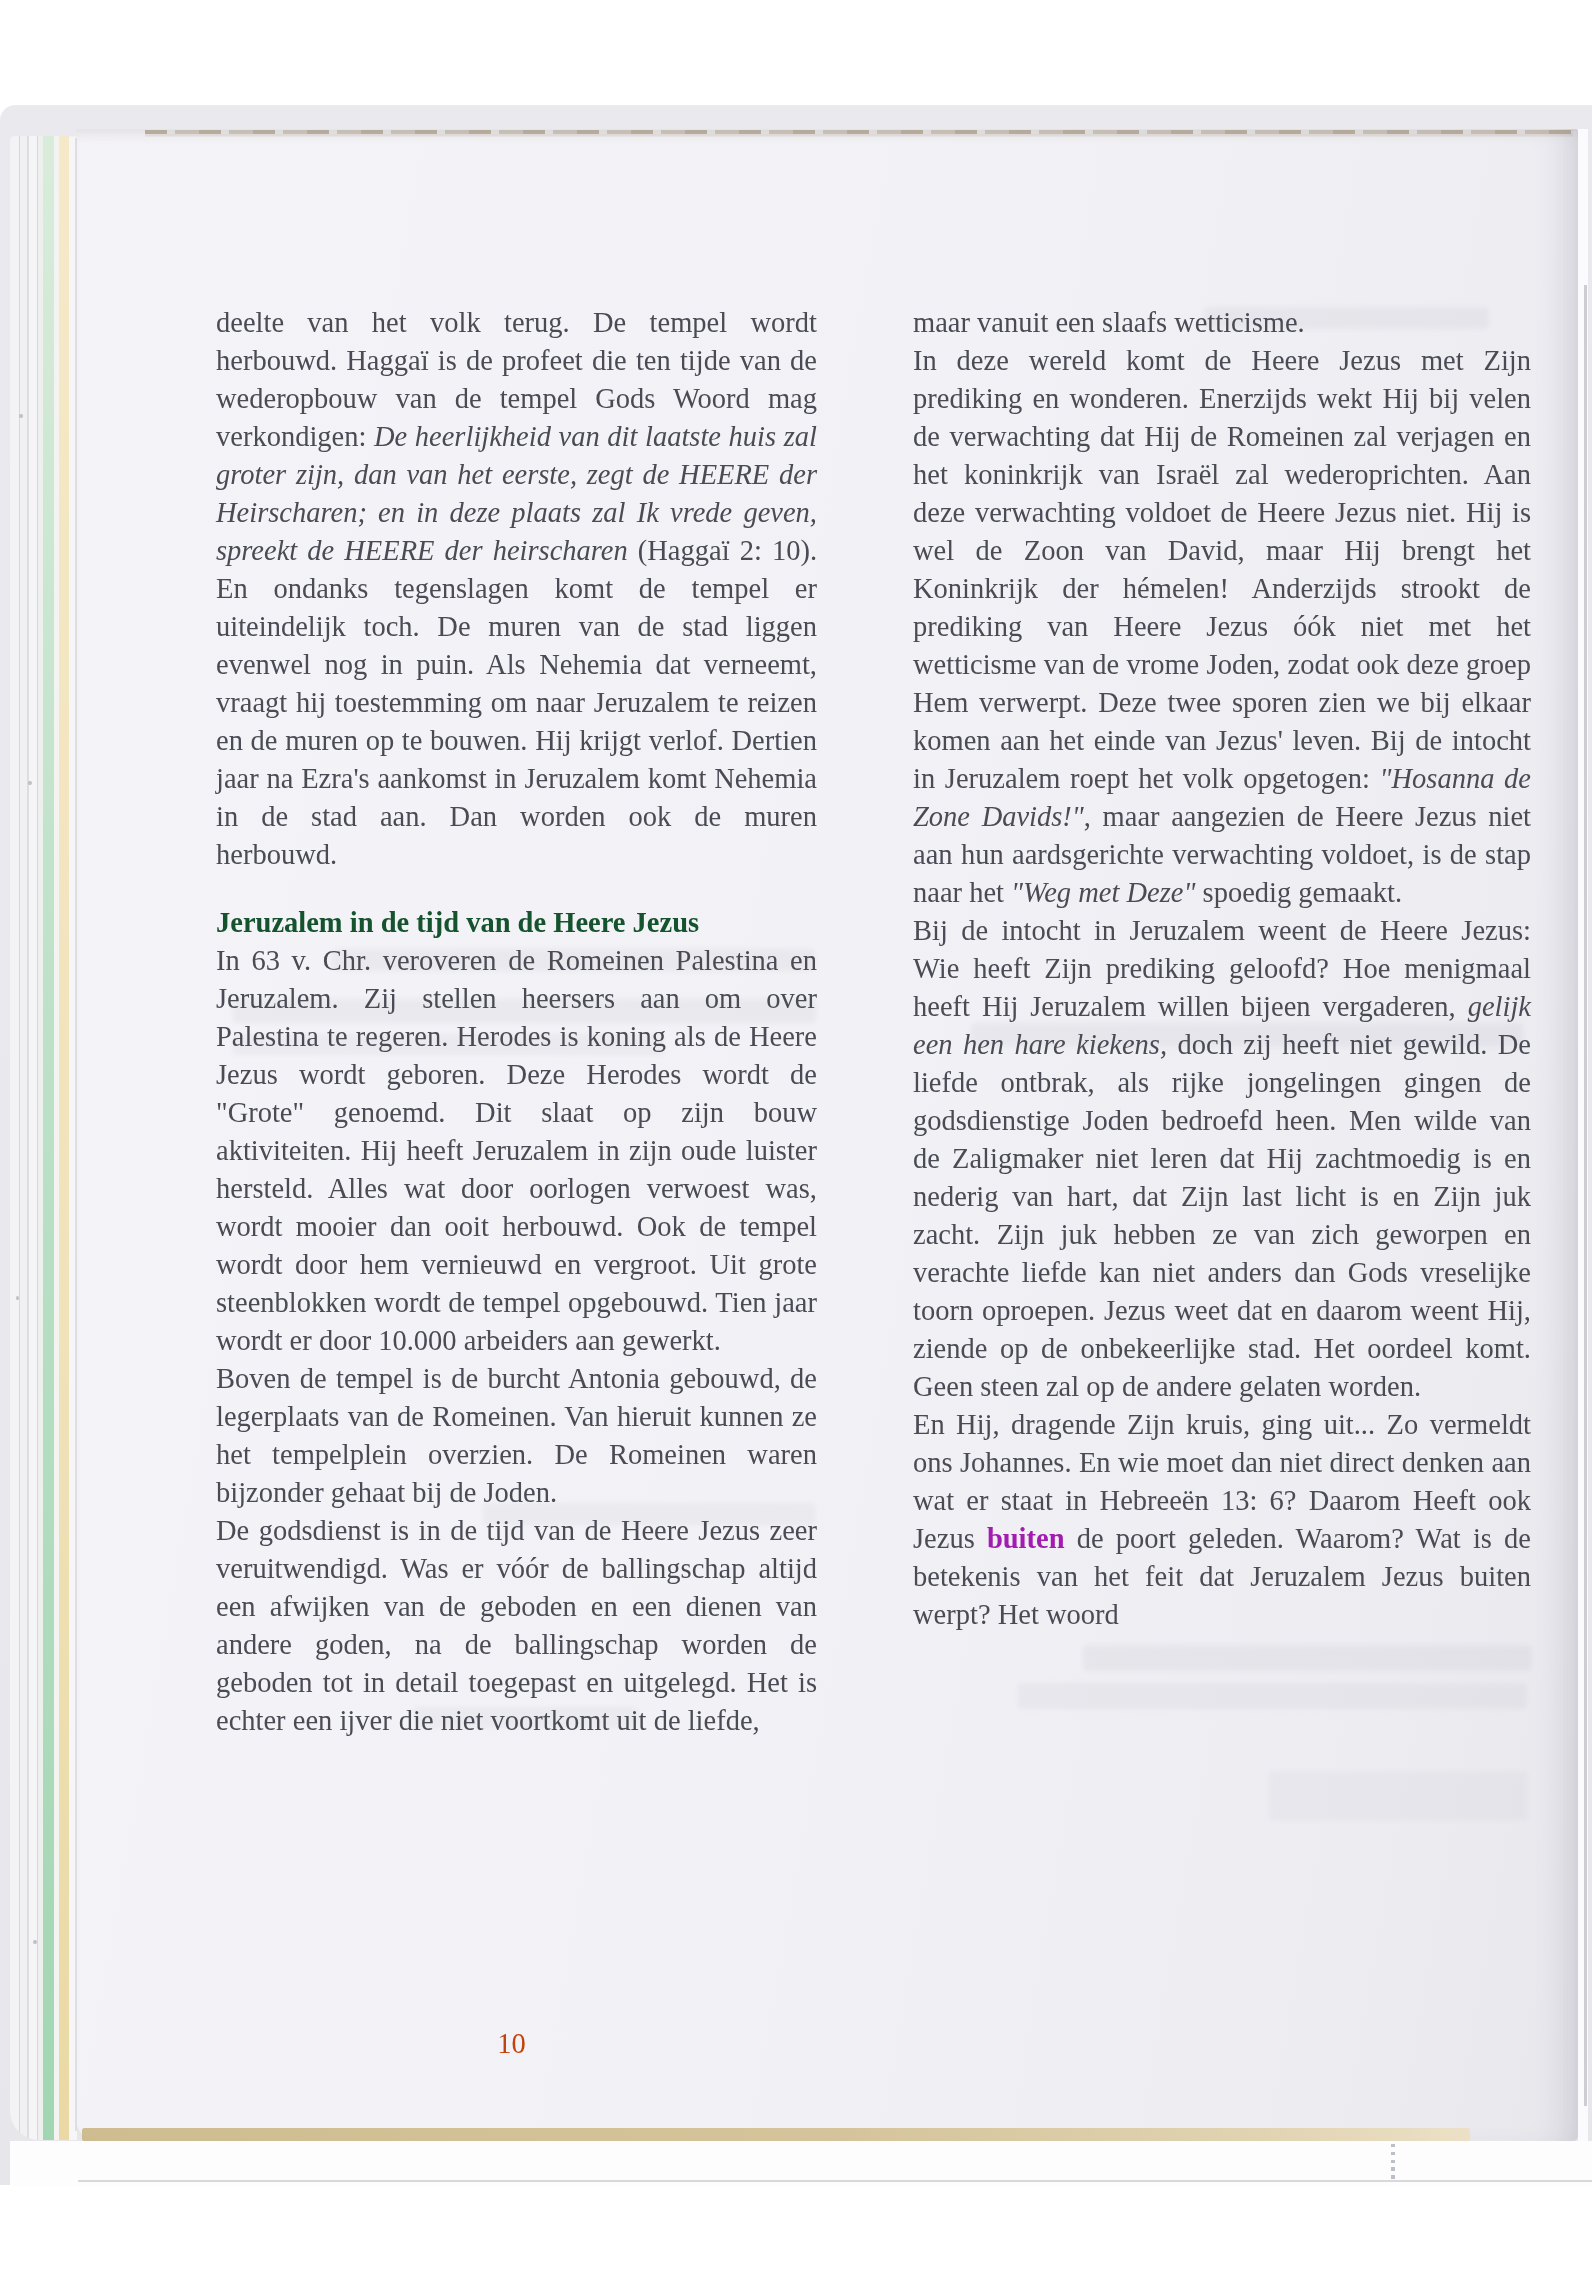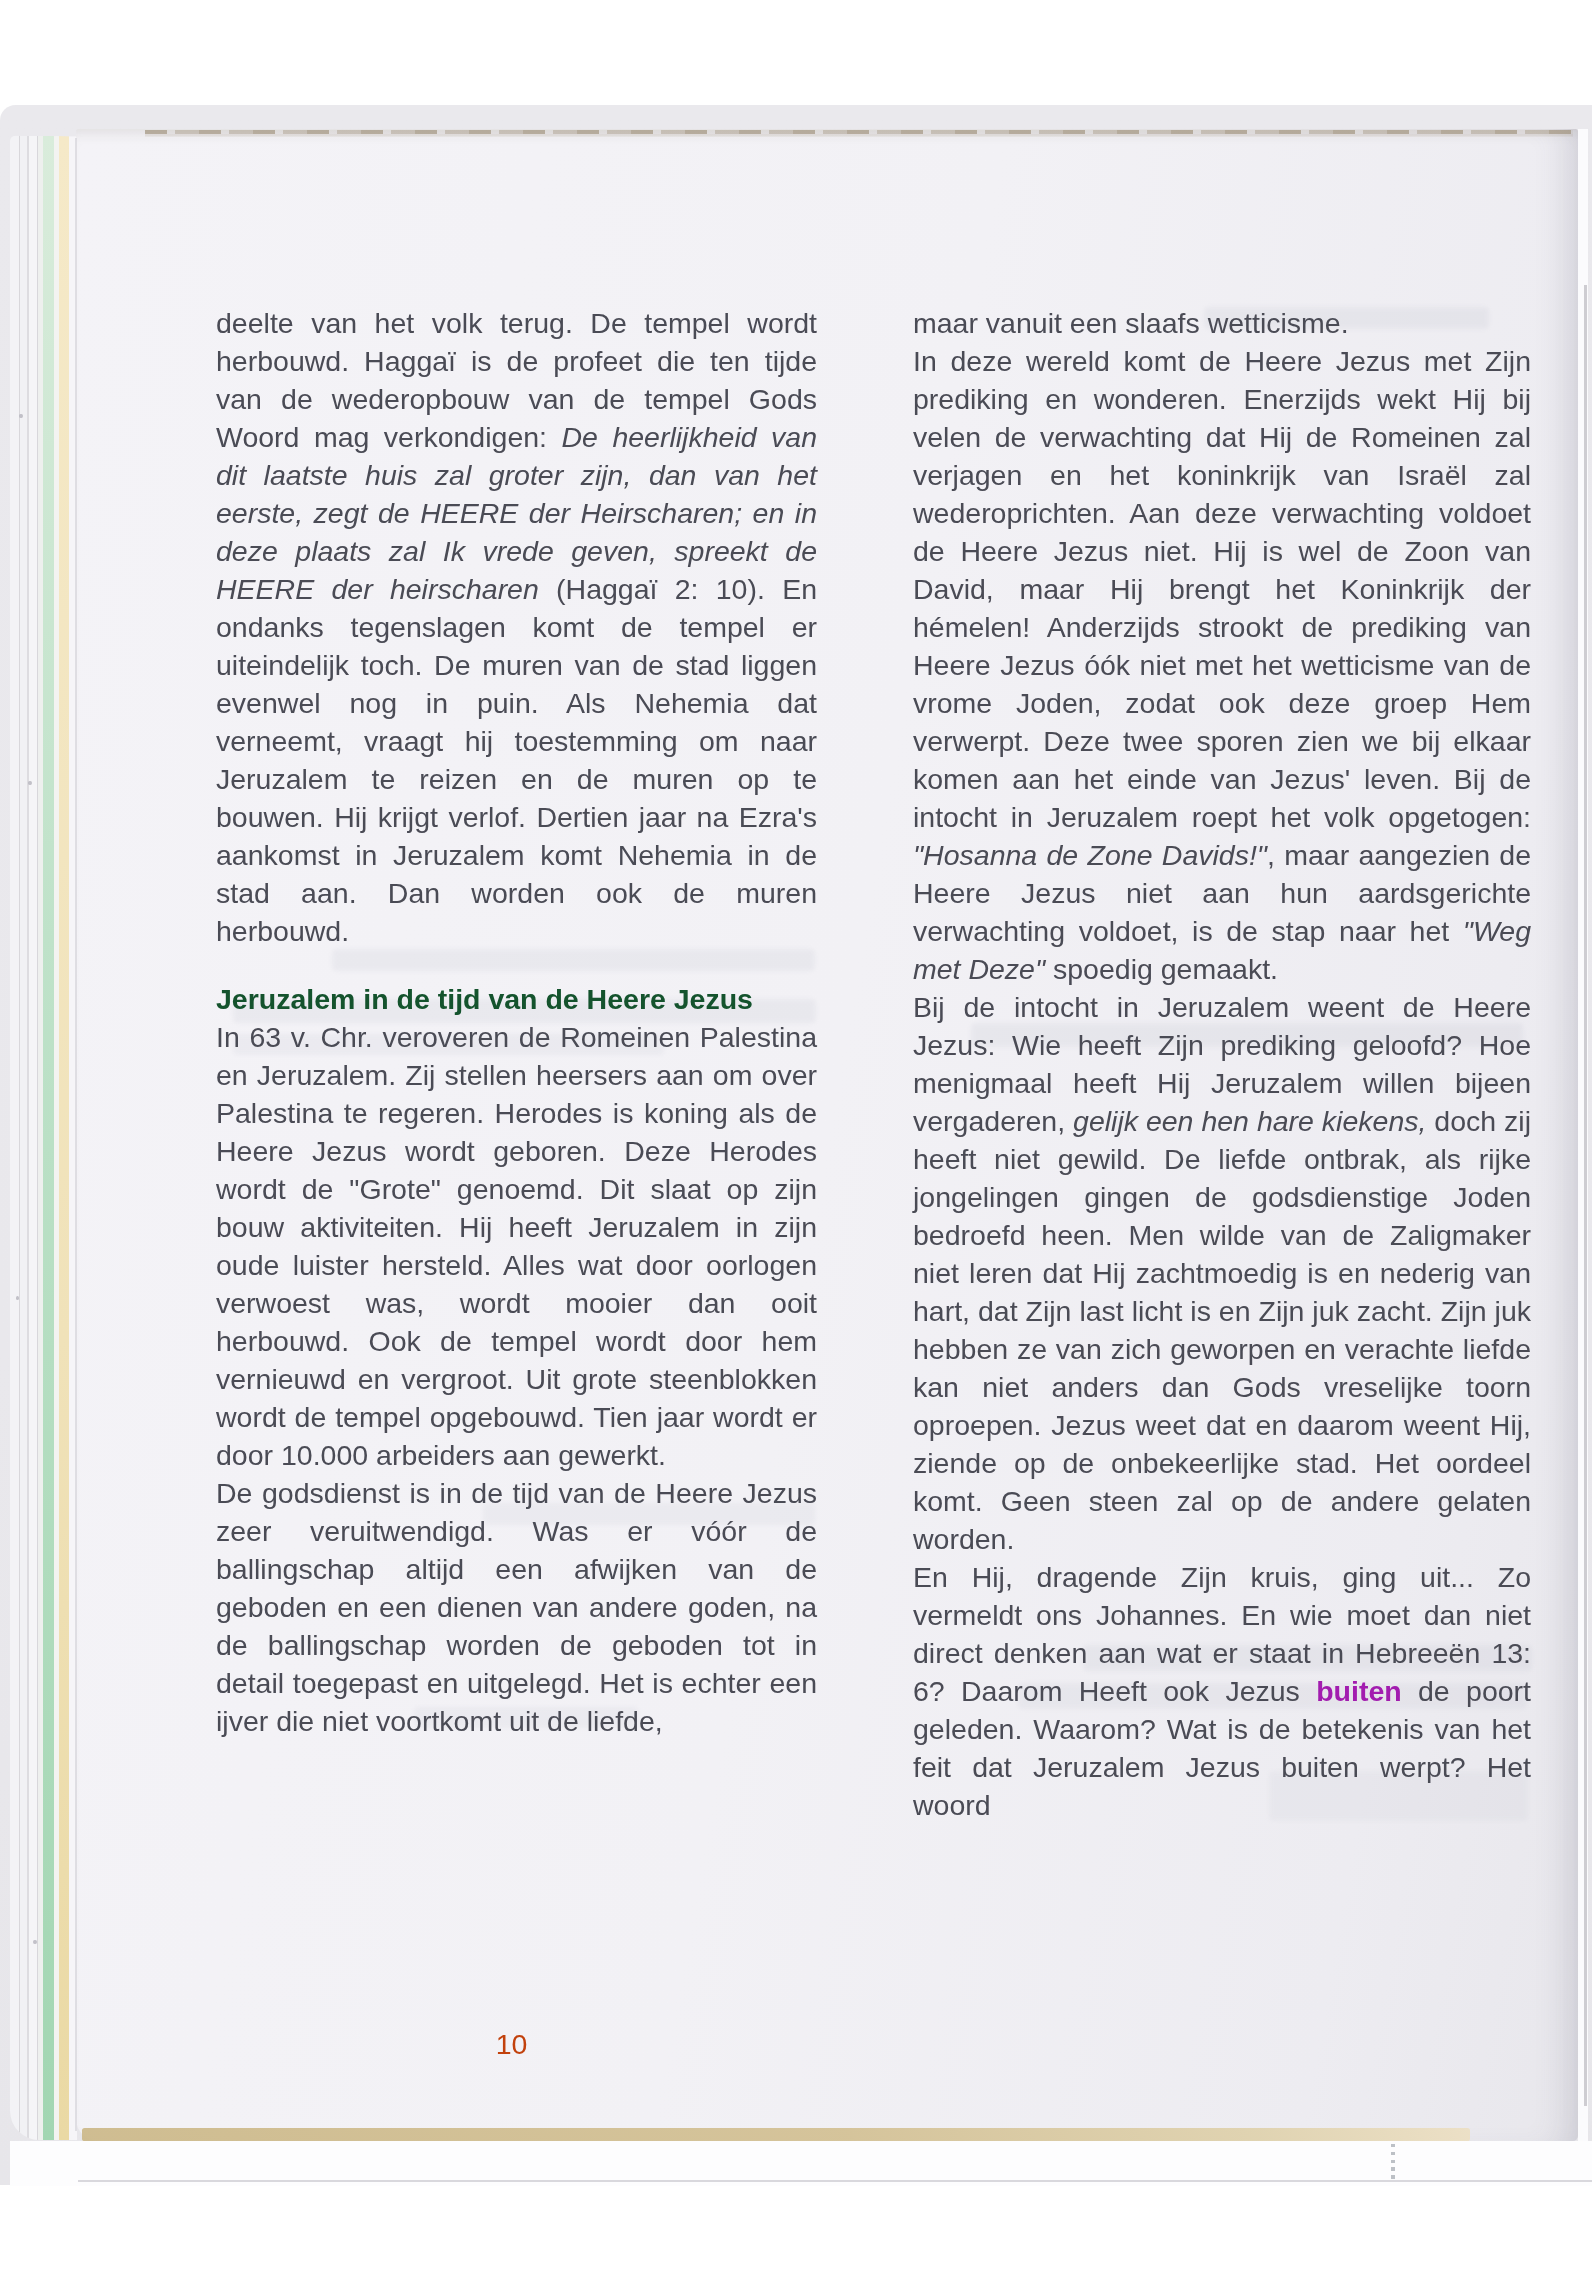--- a/index.html
+++ b/index.html
@@ -1,17 +1,17 @@
 <!DOCTYPE html>
 <html style="font-size:14px"><head>
 <meta charset="utf-8">
 <style>
   html,body{margin:0;padding:0;background:#ffffff;}
   .canvas{position:relative;width:1592px;height:2295px;overflow:hidden;
-          font-family:Liberation Sans, sans-serif;}
+          font-family:Liberation Serif, serif;}
 
   
   .scan-panel{position:absolute;left:0;top:105px;width:1592px;height:2080px;
               background:linear-gradient(180deg,#eae9ed 0%,#e9e8ec 60%,#e7e6ea 100%);
               border-radius:15.5px 0 0 0;}
 
   
   .page-stack{position:absolute;left:10.4px;top:136px;width:67px;height:2004px;
               display:flex;overflow:hidden;transform:skewY(.35deg);
               border-radius:5.2px 0 0 29px;}
@@ -115,20 +115,21 @@
 
   <div class="speck" style="left:19px;top:414px;"></div>
   <div class="speck" style="left:28px;top:781px;"></div>
   <div class="speck" style="left:15.5px;top:1296px;"></div>
   <div class="speck" style="left:33px;top:1940px;"></div>
 
   <div class="col col-left">
       <p class="para"><span>deelte van het volk terug. De tempel wordt herbouwd. Haggaï is de profeet die ten tijde van de wederopbouw van de tempel Gods Woord mag verkondigen: </span><span class="italic">De heerlijkheid van dit laatste huis zal groter zijn, dan van het eerste, zegt de HEERE der Heirscharen; en in deze plaats zal Ik vrede geven, spreekt de HEERE der heirscharen</span><span> (Haggaï 2: 10). En ondanks tegenslagen komt de tempel er uiteindelijk toch. De muren van de stad liggen evenwel nog in puin. Als Nehemia dat verneemt, vraagt hij toestemming om naar Jeruzalem te reizen en de muren op te bouwen. Hij krijgt verlof. Dertien jaar na Ezra's aankomst in Jeruzalem komt Nehemia in de stad aan. Dan worden ook de muren herbouwd.</span></p>
       <p class="heading"><span>Jeruzalem in de tijd van de Heere Jezus</span></p>
       <p class="para"><span>In 63 v. Chr. veroveren de Romeinen Palestina en Jeruzalem. Zij stellen heersers aan om over Palestina te regeren. Herodes is koning als de Heere Jezus wordt geboren. Deze Herodes wordt de "Grote" genoemd. Dit slaat op zijn bouw aktiviteiten. Hij heeft Jeruzalem in zijn oude luister hersteld. Alles wat door oorlogen verwoest was, wordt mooier dan ooit herbouwd. Ook de tempel wordt door hem vernieuwd en vergroot. Uit grote steenblokken wordt de tempel opgebouwd. Tien jaar wordt er door 10.000 arbeiders aan gewerkt.</span></p>
+      <p class="para"><span>Boven de tempel is de burcht Antonia gebouwd, de legerplaats van de Romeinen. Van hieruit kunnen ze het tempelplein overzien. De Romeinen waren bijzonder gehaat bij de Joden.</span></p>
       <p class="para"><span>De godsdienst is in de tijd van de Heere Jezus zeer veruitwendigd. Was er vóór de ballingschap altijd een afwijken van de geboden en een dienen van andere goden, na de ballingschap worden de geboden tot in detail toegepast en uitgelegd. Het is echter een ijver die niet voortkomt uit de liefde,</span></p>
     </div>
   <div class="col col-right">
       <p class="para"><span>maar vanuit een slaafs wetticisme.</span></p>
       <p class="para"><span>In deze wereld komt de Heere Jezus met Zijn prediking en wonderen. Enerzijds wekt Hij bij velen de verwachting dat Hij de Romeinen zal verjagen en het koninkrijk van Israël zal wederoprichten. Aan deze verwachting voldoet de Heere Jezus niet. Hij is wel de Zoon van David, maar Hij brengt het Koninkrijk der hémelen! Anderzijds strookt de prediking van Heere Jezus óók niet met het wetticisme van de vrome Joden, zodat ook deze groep Hem verwerpt. Deze twee sporen zien we bij elkaar komen aan het einde van Jezus' leven. Bij de intocht in Jeruzalem roept het volk opgetogen: </span><span class="italic">"Hosanna de Zone Davids!"</span><span>, maar aangezien de Heere Jezus niet aan hun aardsgerichte verwachting voldoet, is de stap naar het </span><span class="italic">"Weg met Deze"</span><span> spoedig gemaakt.</span></p>
       <p class="para"><span>Bij de intocht in Jeruzalem weent de Heere Jezus: Wie heeft Zijn prediking geloofd? Hoe menigmaal heeft Hij Jeruzalem willen bijeen vergaderen, </span><span class="italic">gelijk een hen hare kiekens,</span><span> doch zij heeft niet gewild. De liefde ontbrak, als rijke jongelingen gingen de godsdienstige Joden bedroefd heen. Men wilde van de Zaligmaker niet leren dat Hij zachtmoedig is en nederig van hart, dat Zijn last licht is en Zijn juk zacht. Zijn juk hebben ze van zich geworpen en verachte liefde kan niet anders dan Gods vreselijke toorn oproepen. Jezus weet dat en daarom weent Hij, ziende op de onbekeerlijke stad. Het oordeel komt. Geen steen zal op de andere gelaten worden.</span></p>
       <p class="para"><span>En Hij, dragende Zijn kruis, ging uit... Zo vermeldt ons Johannes. En wie moet dan niet direct denken aan wat er staat in Hebreeën 13: 6? Daarom Heeft ook Jezus </span><span class="bold">buiten</span><span> de poort geleden. Waarom? Wat is de betekenis van het feit dat Jeruzalem Jezus buiten werpt? Het woord</span></p>
     </div>
 
   <div class="page-number">10</div>

